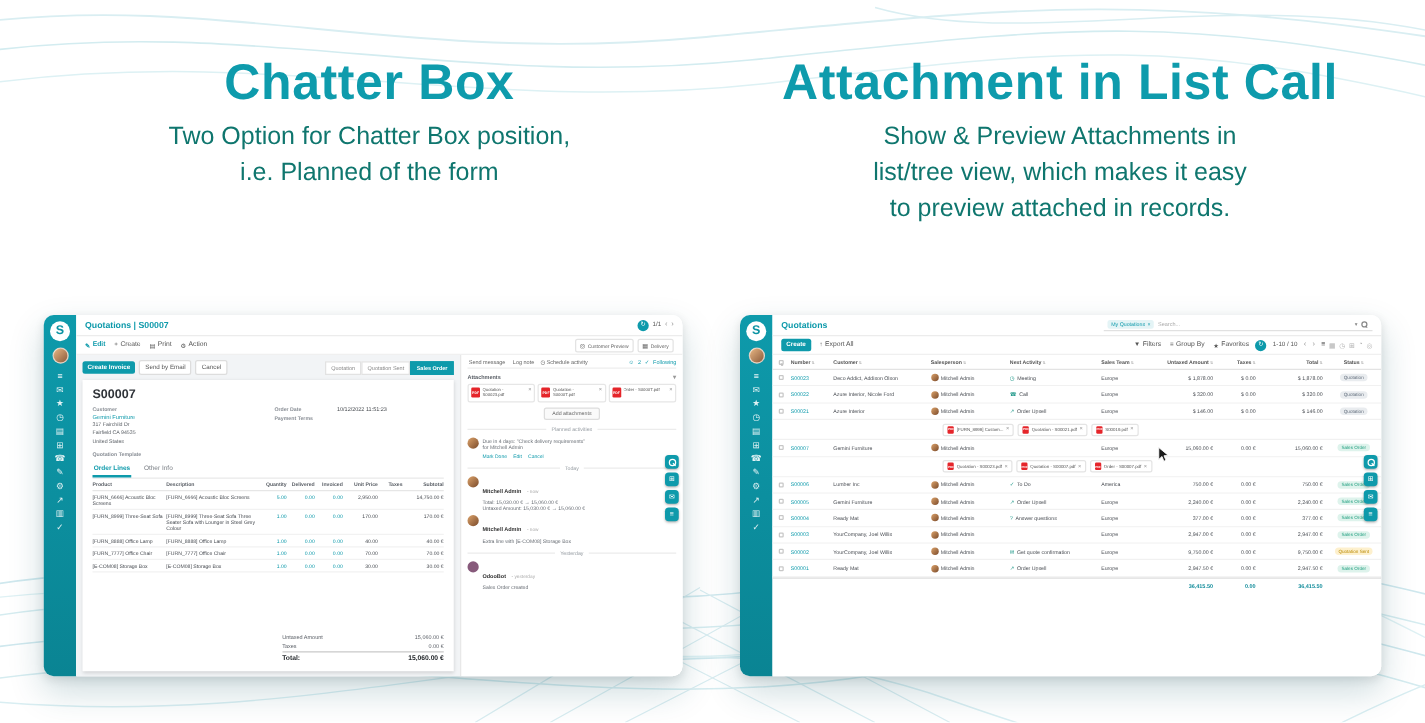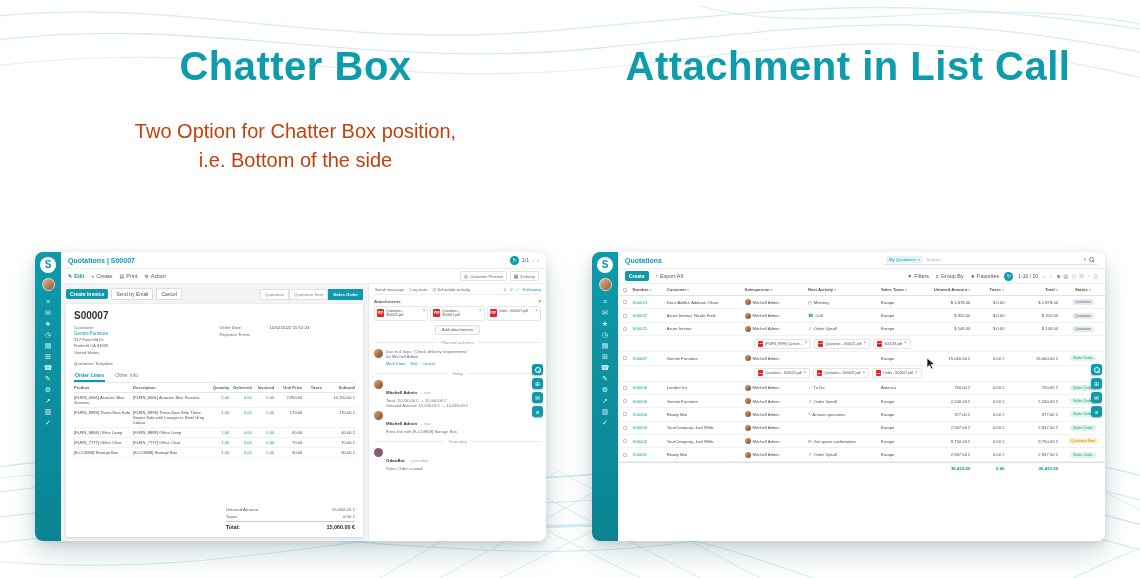--- a/index.html
+++ b/index.html
@@ -7,22 +7,22 @@
   body { font-family:"Liberation Sans", sans-serif; }
   #canvas { position:relative; width:1140px; height:578px; background:#ffffff; overflow:hidden; }
 
   
   #bg-waves { position:absolute; inset:0; z-index:0; }
 
   
   .feature { position:absolute; top:44px; text-align:center; z-index:2; }
   #feature-left { left:38px; width:515px; }
   #feature-right { left:588px; width:520px; }
-  .hero-title { font-size:40px; font-weight:bold; color:#0e9bac; letter-spacing:.5px; margin-bottom:28px; }
-  .hero-line { font-size:20px; line-height:29px; color:#c2410c; font-weight:500; }
+  .hero-title { font-size:40px; font-weight:bold; color:#0e9bac; letter-spacing:.5px; margin-bottom:6px; }
+  .hero-line { font-size:20px; line-height:29px; color:#0f766e; font-weight:500; }
 
   
   .shot { position:absolute; z-index:3; background:#fff; border-radius:8px;
           box-shadow:0 12px 28px rgba(10,80,95,.20), 0 3px 8px rgba(0,0,0,.10); display:flex; }
   #shot-left  { left:35px;  top:252px; width:511px; height:289px; }
   #shot-right { left:592px; top:252px; width:513px; height:289px; }
 
   .sidebar { width:26px; flex-shrink:0; background:linear-gradient(180deg,#0e9aab,#0a8493);
              border-radius:8px 0 0 8px; display:flex; flex-direction:column; align-items:center;
              padding:5px 0 4px; gap:3px; }
@@ -193,26 +193,31 @@
     <path d="M-20,560 C300,592 500,468 760,560 S1000,600 1160,540" stroke="#d9eef2" stroke-width="1.1"></path>
     <path d="M-20,480 C300,440 460,580 720,500 S1000,440 1160,520" stroke="#def1f4" stroke-width="1.1"></path>
     <path d="M380,578 L560,470 M440,578 L630,472 M500,578 L700,476" stroke="#d9edf1" stroke-width="1"></path>
     <path d="M760,578 L560,472 M700,578 L500,474 M640,578 L440,476" stroke="#d9edf1" stroke-width="1"></path>
   </svg>
 
   <section class="feature" id="feature-left">
     <div class="hero-title">Chatter Box</div>
     <div class="hero-sub">
         <div class="hero-line">Two Option for Chatter Box position,</div>
-        <div class="hero-line">i.e. Bottom of the side</div>
+        <div class="hero-line">i.e. Planned of the form</div>
       </div>
   </section>
 
   <section class="feature" id="feature-right">
     <div class="hero-title">Attachment in List Call</div>
+    <div class="hero-sub">
+        <div class="hero-line">Show &amp; Preview Attachments in</div>
+        <div class="hero-line">list/tree view, which makes it easy</div>
+        <div class="hero-line">to preview attached in records.</div>
+      </div>
   </section>
 
   <div class="shot" id="shot-left">
     <aside class="sidebar">
       <div class="logo">S</div>
       <div class="side-avatar"></div>
       <div class="side-icons">
           <span class="side-icon">≡</span>
           <span class="side-icon">✉</span>
           <span class="side-icon">★</span>

